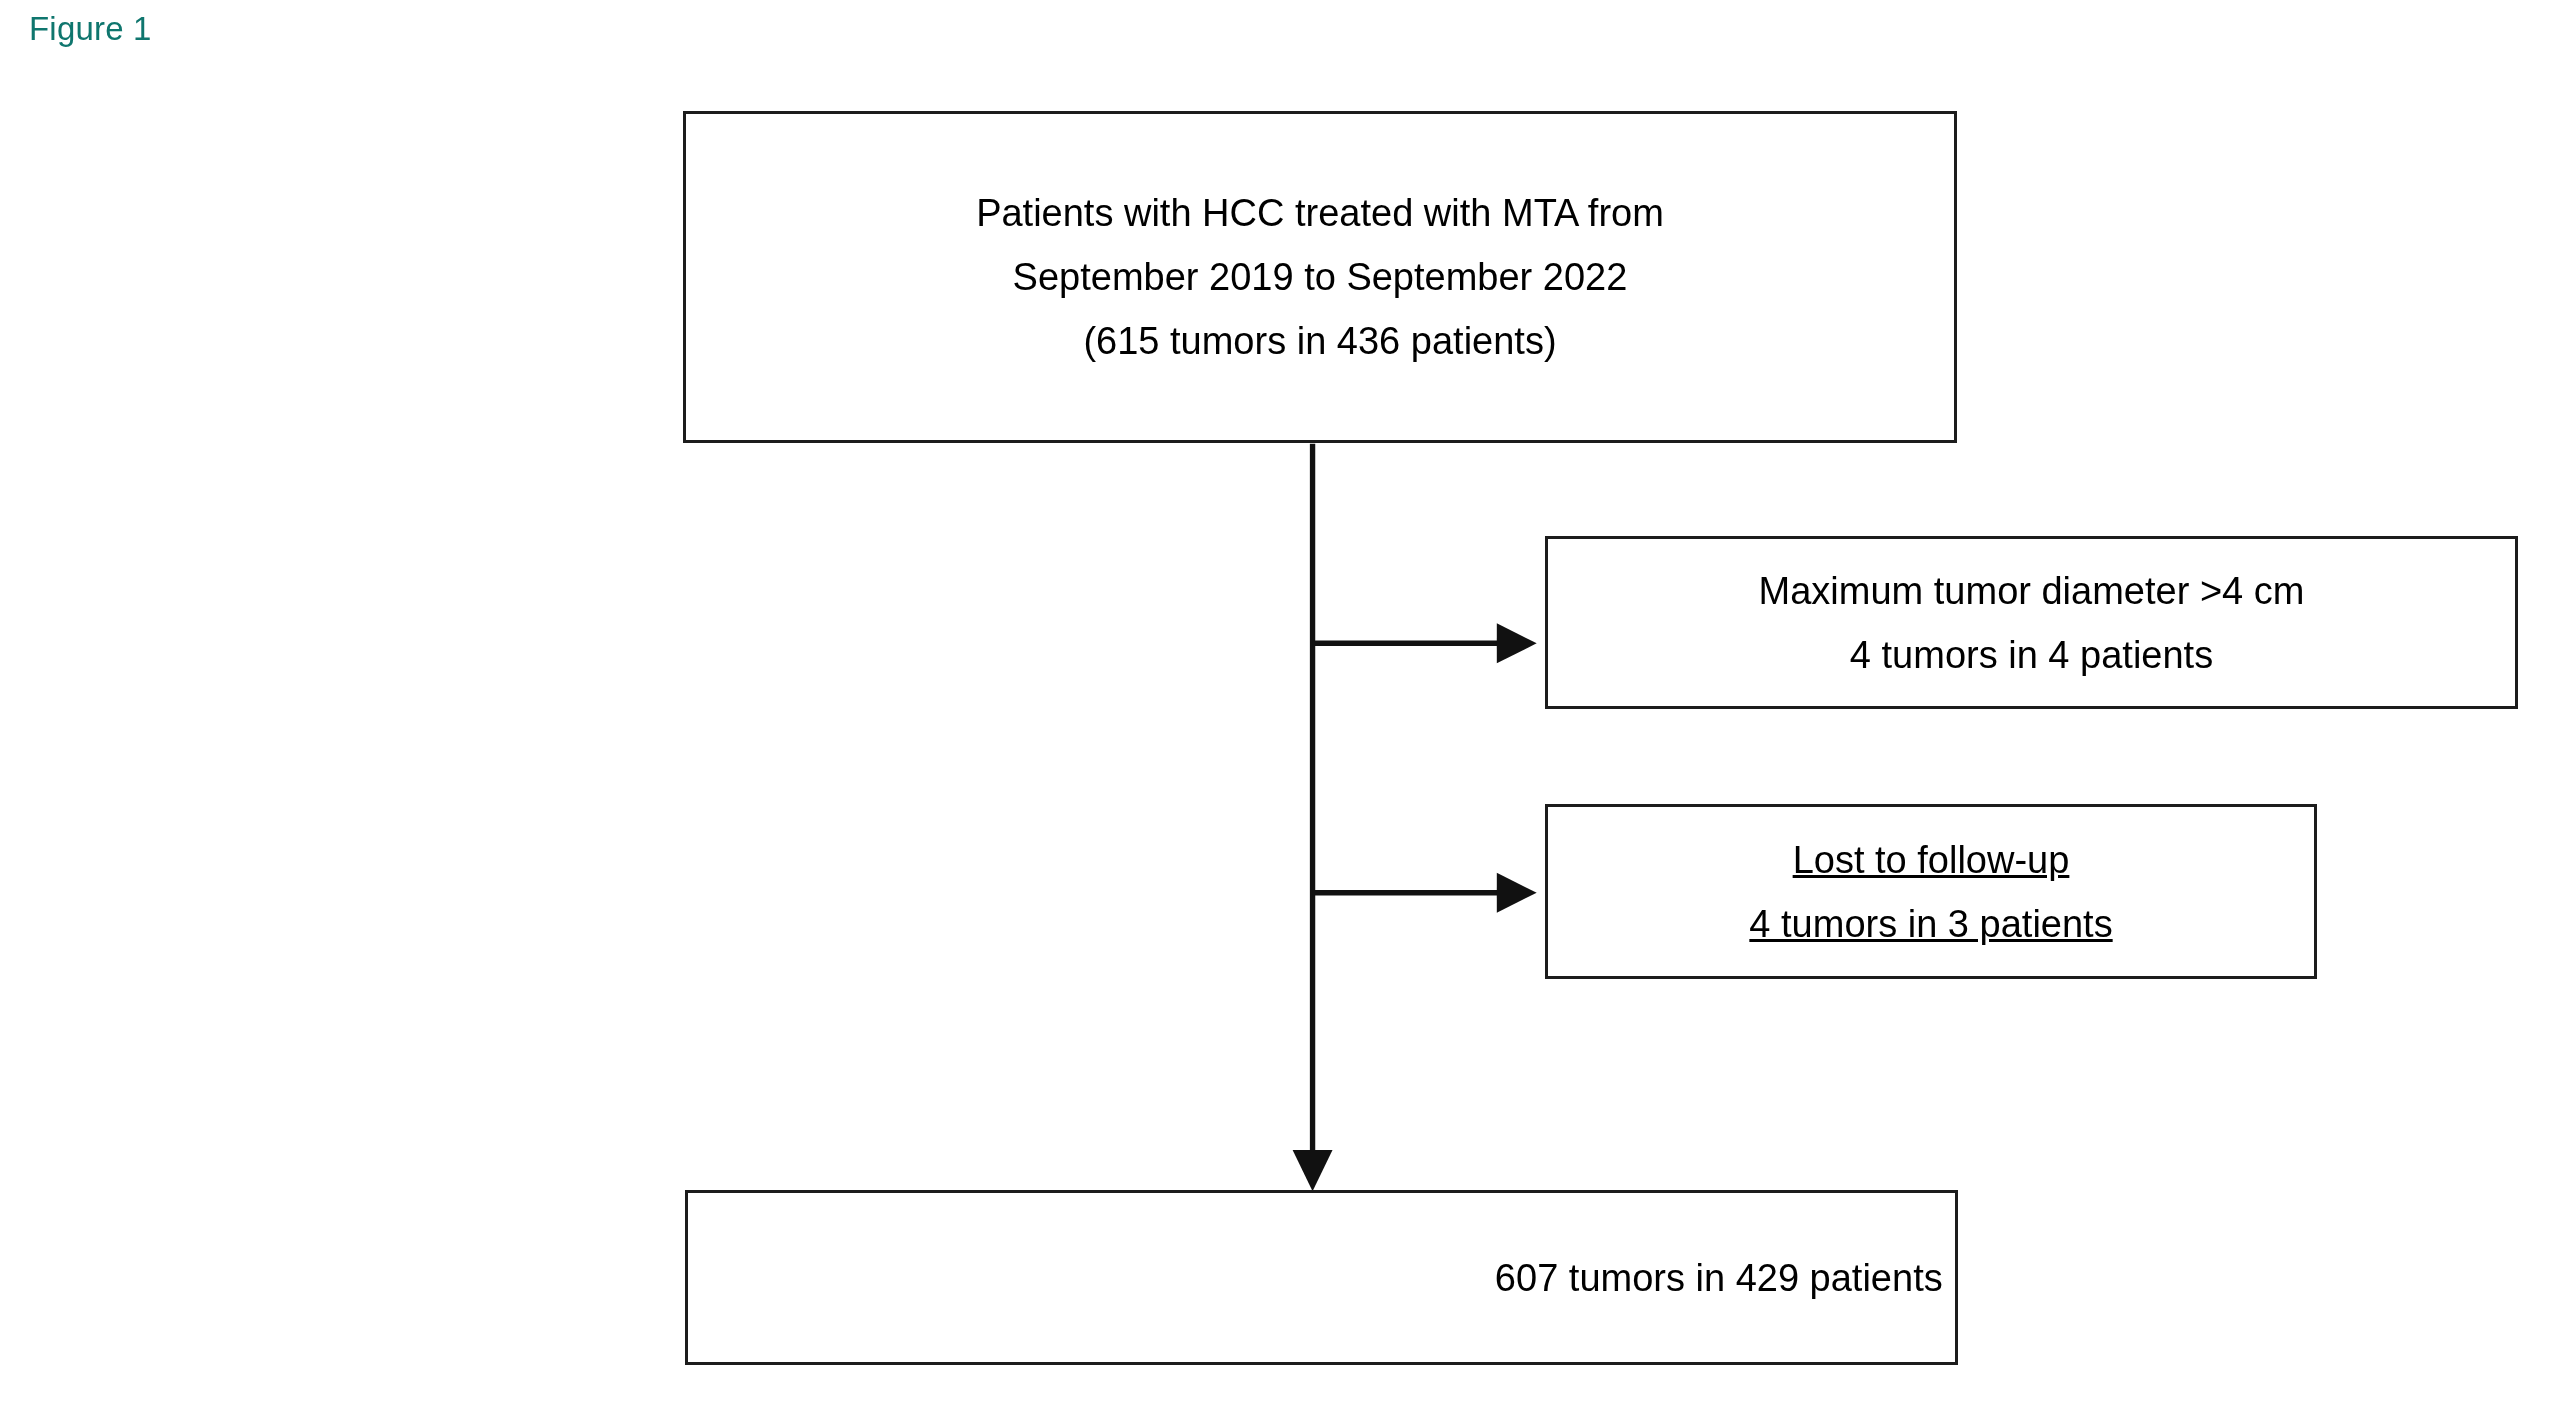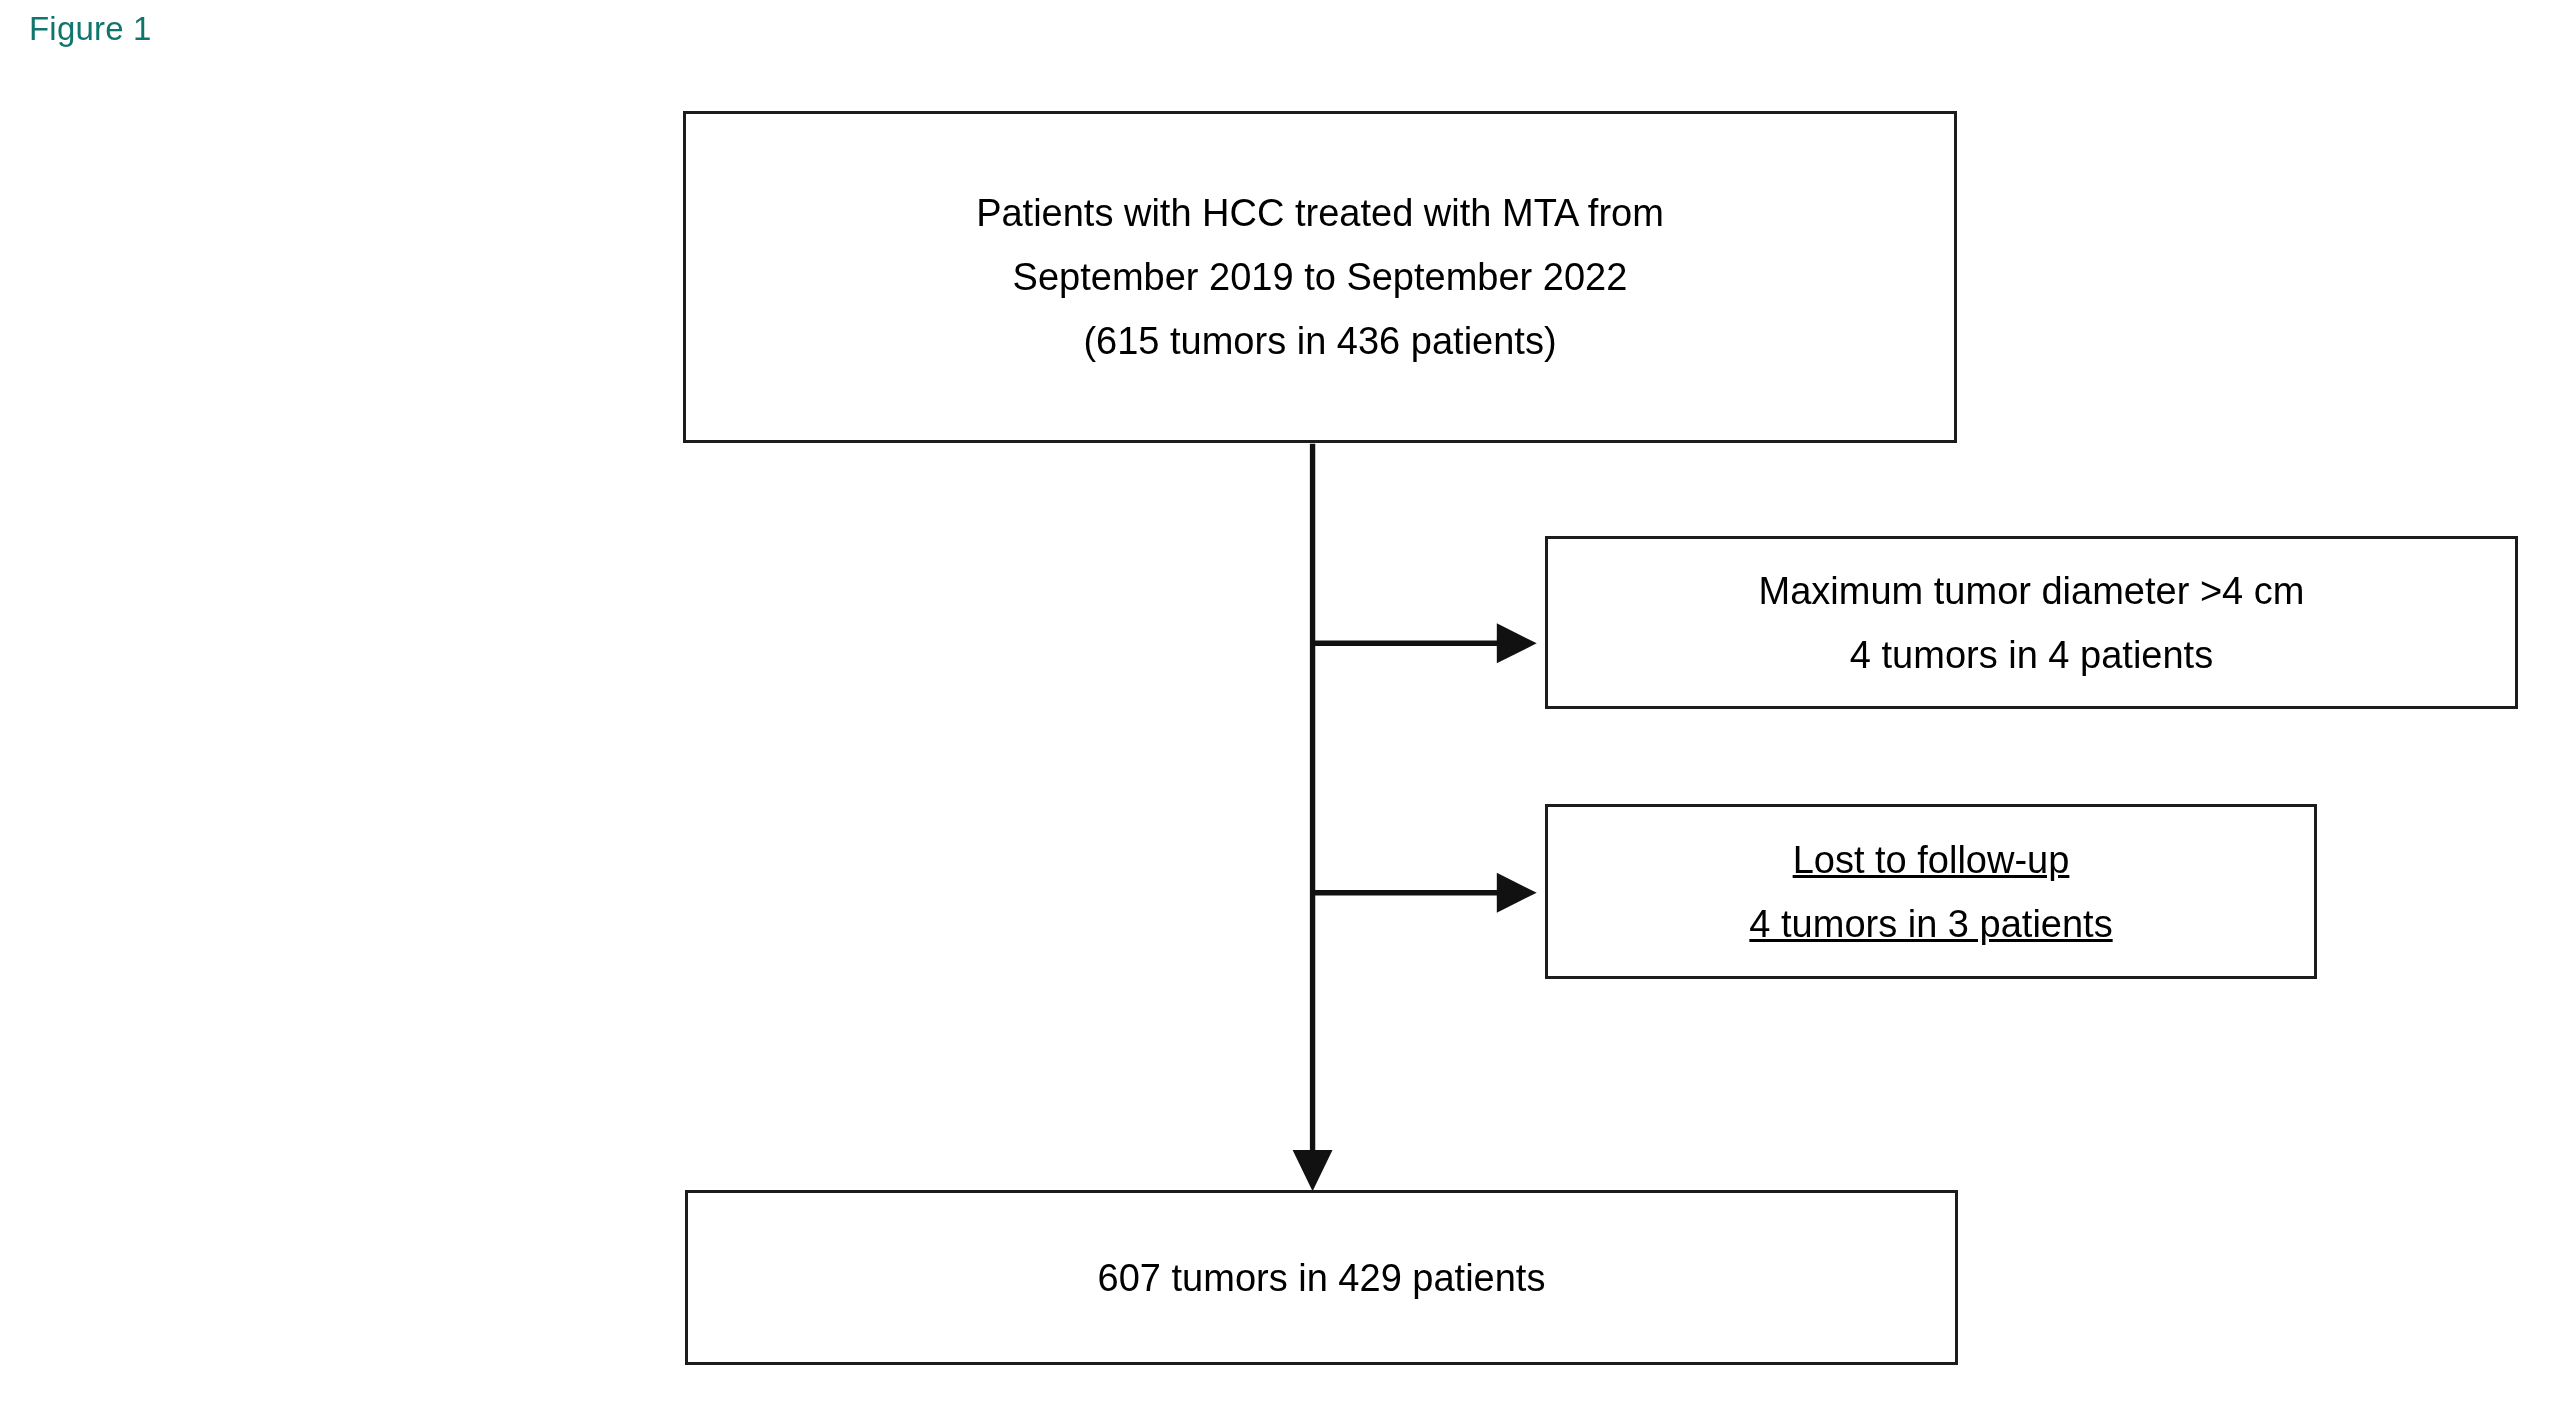--- a/index.html
+++ b/index.html
@@ -47,21 +47,21 @@
     font-size: 38px;
     line-height: 64px;
     color: #000000;
     white-space: pre-line;
     padding: 0 12.3px;
   }
 
   #box-cohort     { left: 675px;  top: 111px;  width: 1274px; height: 332px; }
   #box-exclusion-1{ left: 1537px; top: 536px;  width: 973px; height: 173px; }
   #box-exclusion-2{ left: 1537px; top: 804px; width: 772px; height: 175px; text-decoration: underline; }
-  #box-final      { left: 677px;  top: 1190px; width: 1273px; height: 175px; }
+  #box-final      { left: 677px;  top: 1190px; width: 1273px; height: 175px; justify-content: flex-end; }
 
   
   #connectors {
     position: absolute;
     left: 0;
     top: 0;
     width: 2576px;
     height: 1404px;
     pointer-events: none;
   }

